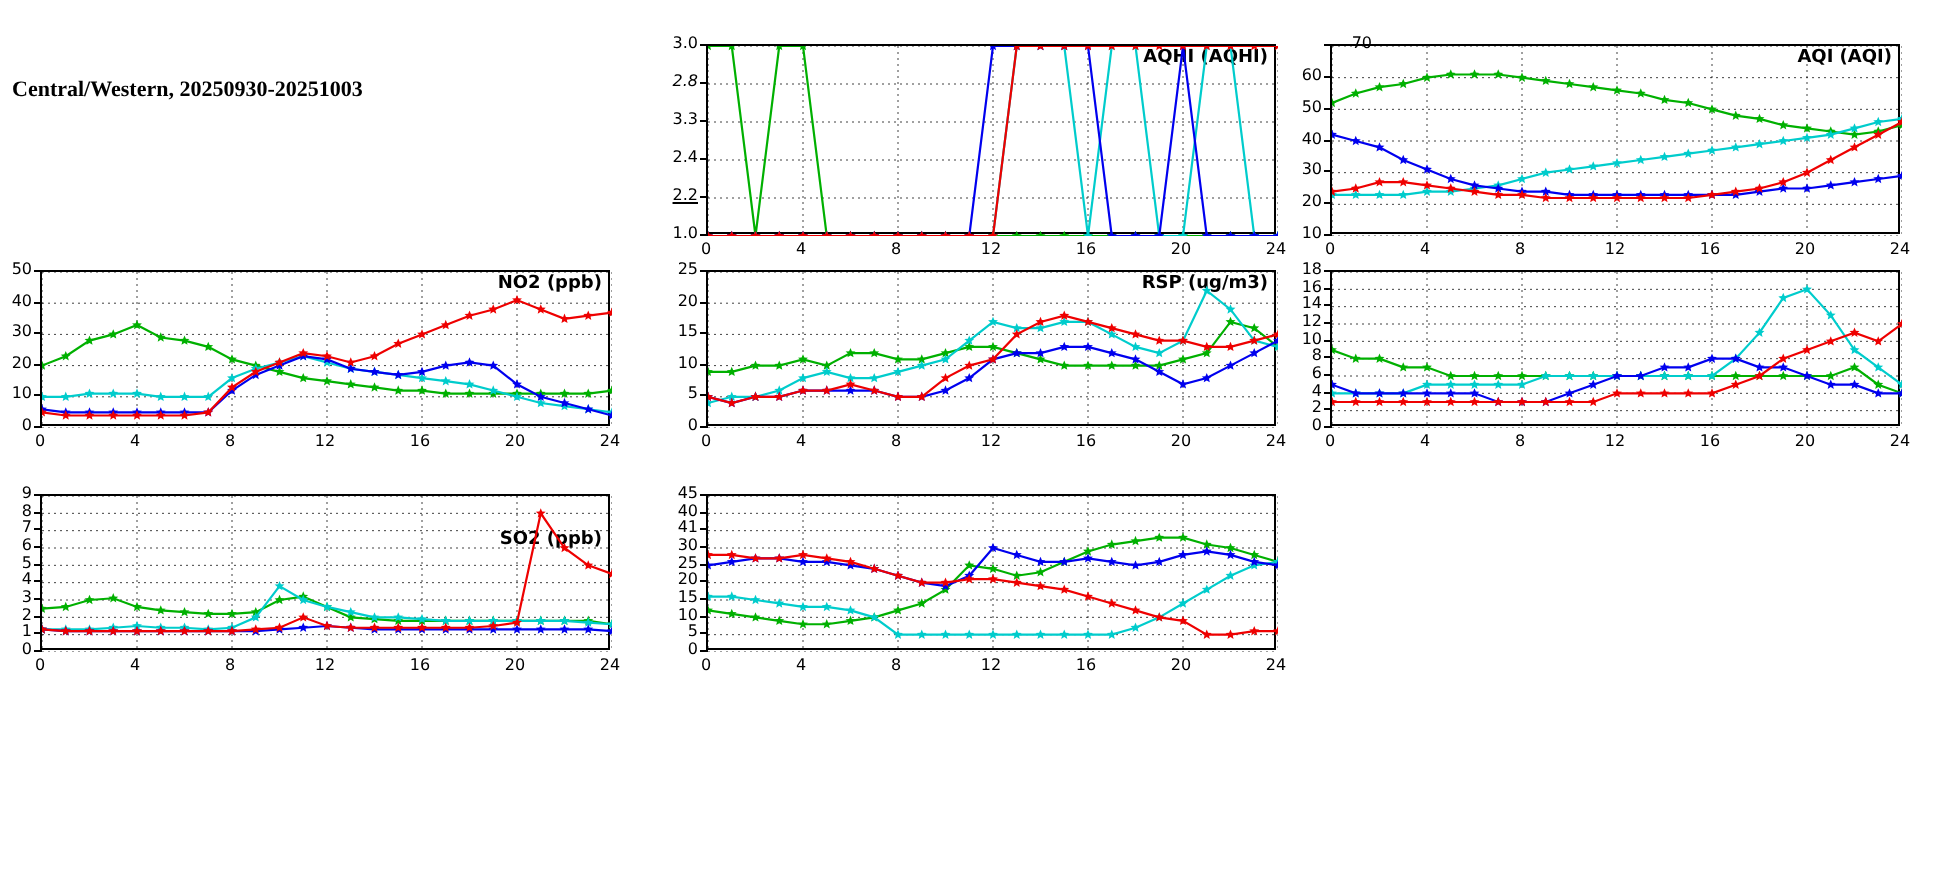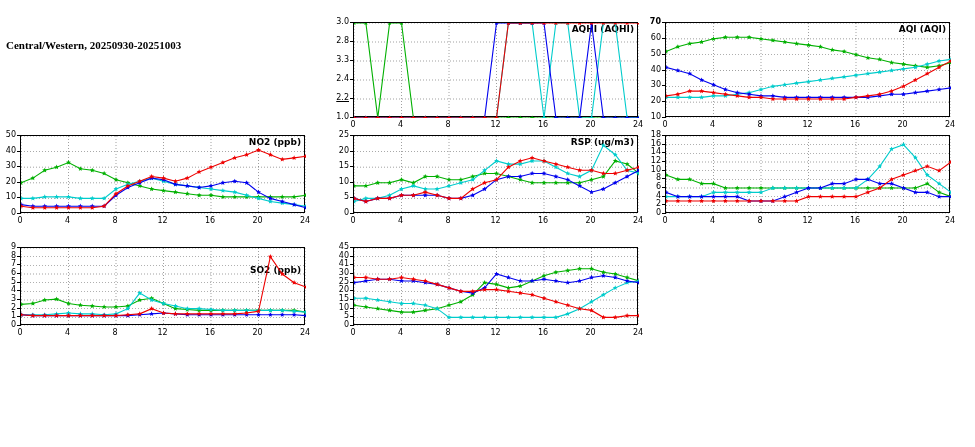--- a/index.html
+++ b/index.html
@@ -149,21 +149,21 @@
         </g>
       </svg>
       <div class="ylab" style="left: 319px; width: 30px; top: 117px;">1.0</div>
       <div style="position: absolute; left: 350px; top: 117px; width: 4px; height: 1px; background: rgb(0, 0, 0);"></div>
       <div class="ylab" style="left: 319px; width: 30px; top: 98px; text-decoration: underline;">2.2</div>
       <div style="position: absolute; left: 350px; top: 98px; width: 4px; height: 1px; background: rgb(0, 0, 0);"></div>
       <div class="ylab" style="left: 319px; width: 30px; top: 79px;">2.4</div>
       <div style="position: absolute; left: 350px; top: 79px; width: 4px; height: 1px; background: rgb(0, 0, 0);"></div>
       <div class="ylab" style="left: 319px; width: 30px; top: 60px;">3.3</div>
       <div style="position: absolute; left: 350px; top: 60px; width: 4px; height: 1px; background: rgb(0, 0, 0);"></div>
-      <div class="ylab" style="left: 319px; width: 30px; top: 41px;">2.8</div>
+      <div class="ylab" style="left: 319px; width: 30px; top: 41px; font-style: italic;">2.8</div>
       <div style="position: absolute; left: 350px; top: 41px; width: 4px; height: 1px; background: rgb(0, 0, 0);"></div>
       <div class="ylab" style="left: 319px; width: 30px; top: 22px;">3.0</div>
       <div style="position: absolute; left: 350px; top: 22px; width: 4px; height: 1px; background: rgb(0, 0, 0);"></div>
       <div class="xlab" style="left: 353px; top: 121px;">0</div>
       <div class="xlab" style="left: 400.5px; top: 121px;">4</div>
       <div class="xlab" style="left: 448px; top: 121px;">8</div>
       <div class="xlab" style="left: 495.5px; top: 121px;">12</div>
       <div class="xlab" style="left: 543px; top: 121px;">16</div>
       <div class="xlab" style="left: 590.5px; top: 121px;">20</div>
       <div class="xlab" style="left: 638px; top: 121px;">24</div>
@@ -304,21 +304,21 @@
       <div class="ylab" style="left: 631px; width: 30px; top: 101.167px;">20</div>
       <div style="position: absolute; left: 662px; top: 101.167px; width: 4px; height: 1px; background: rgb(0, 0, 0);"></div>
       <div class="ylab" style="left: 631px; width: 30px; top: 85.3333px;">30</div>
       <div style="position: absolute; left: 662px; top: 85.3333px; width: 4px; height: 1px; background: rgb(0, 0, 0);"></div>
       <div class="ylab" style="left: 631px; width: 30px; top: 69.5px;">40</div>
       <div style="position: absolute; left: 662px; top: 69.5px; width: 4px; height: 1px; background: rgb(0, 0, 0);"></div>
       <div class="ylab" style="left: 631px; width: 30px; top: 53.6667px;">50</div>
       <div style="position: absolute; left: 662px; top: 53.6667px; width: 4px; height: 1px; background: rgb(0, 0, 0);"></div>
       <div class="ylab" style="left: 631px; width: 30px; top: 37.8333px;">60</div>
       <div style="position: absolute; left: 662px; top: 37.8333px; width: 4px; height: 1px; background: rgb(0, 0, 0);"></div>
-      <div class="ylab" style="left: 631px; width: 30px; top: 22px; font-weight: bold;">70</div>
+      <div class="ylab" style="left: 656px; width: 30px; top: 22px;">70</div>
       <div style="position: absolute; left: 662px; top: 22px; width: 4px; height: 1px; background: rgb(0, 0, 0);"></div>
       <div class="xlab" style="left: 665px; top: 121px;">0</div>
       <div class="xlab" style="left: 712.5px; top: 121px;">4</div>
       <div class="xlab" style="left: 760px; top: 121px;">8</div>
       <div class="xlab" style="left: 807.5px; top: 121px;">12</div>
       <div class="xlab" style="left: 855px; top: 121px;">16</div>
       <div class="xlab" style="left: 902.5px; top: 121px;">20</div>
       <div class="xlab" style="left: 950px; top: 121px;">24</div>
     </div>
     <div class="panel" style="left: 0px; top: 0px; width: 975px; height: 447px; pointer-events: none;">

